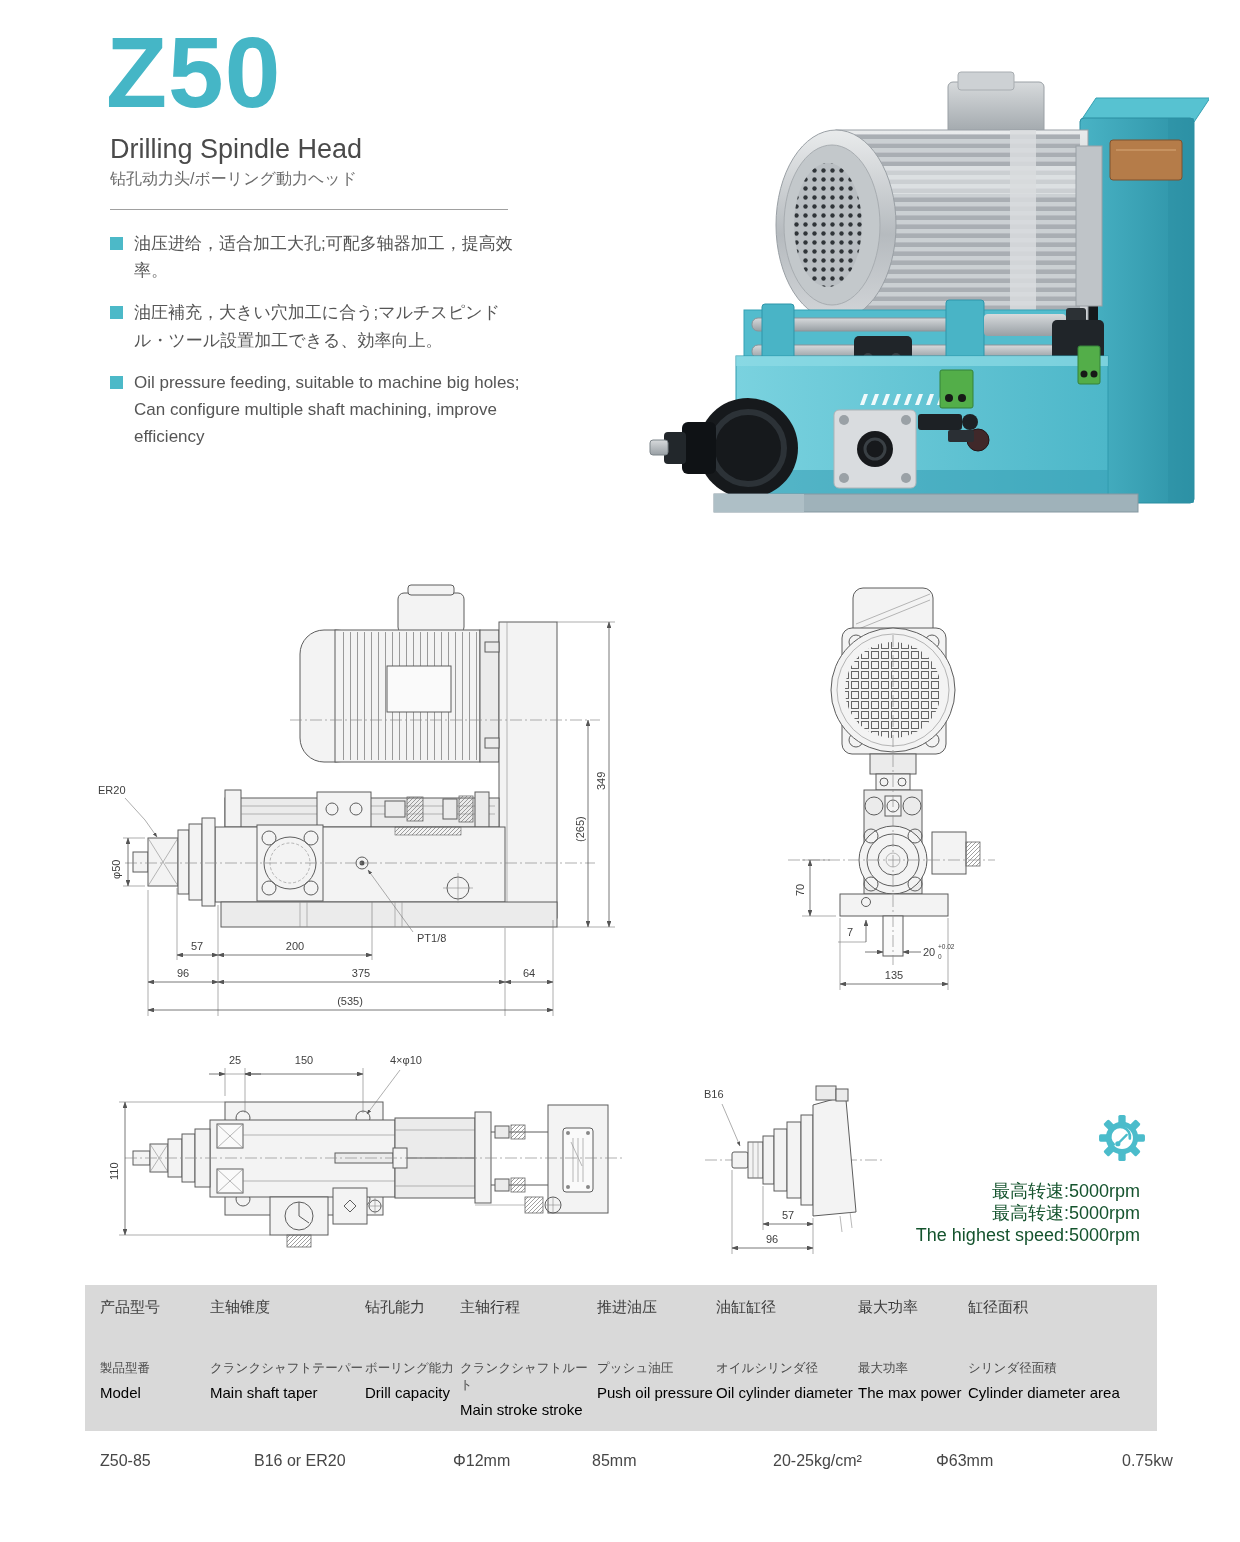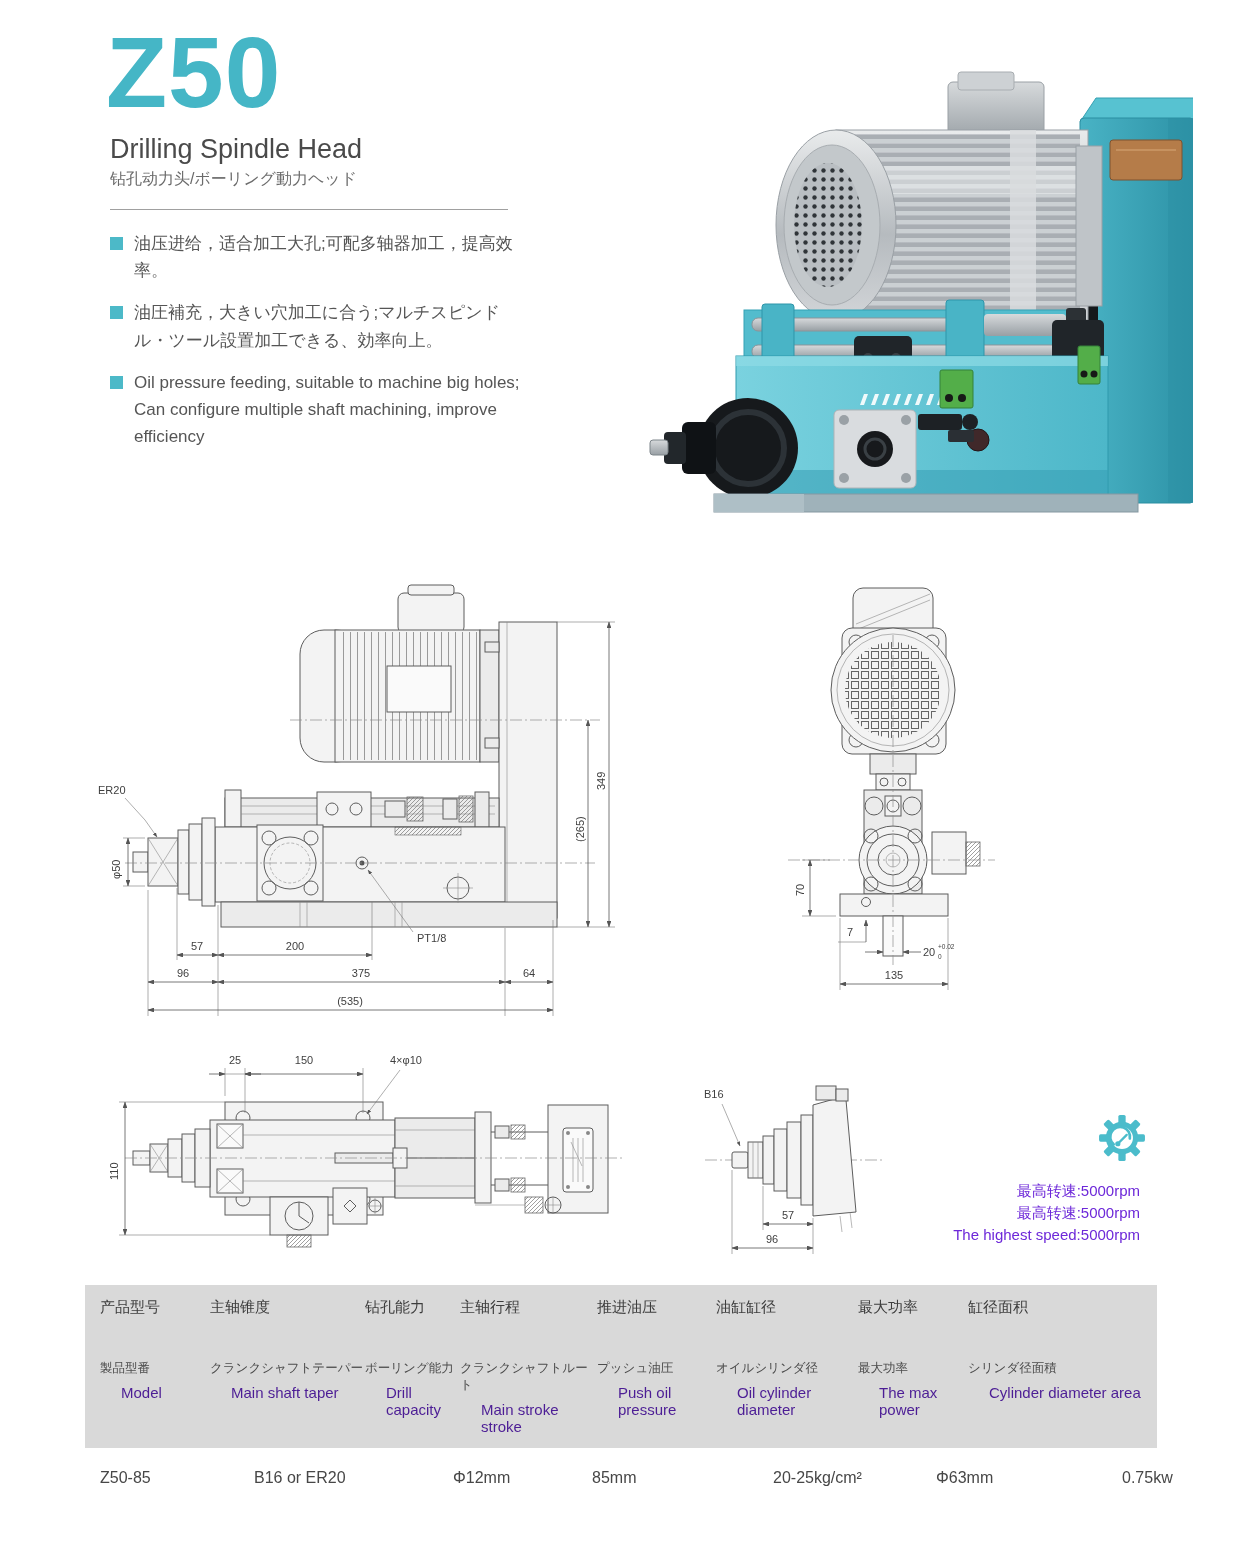--- a/index.html
+++ b/index.html
@@ -1,17 +1,17 @@
 <!DOCTYPE html>
 <html><head>
 <meta charset="utf-8">
 <style>
   html,body{margin:0;padding:0;background:#ffffff;}
   .page{position:relative;width:1193px;height:1542px;background:#fff;overflow:hidden;
-        font-family:"Liberation Sans","DejaVu Sans",sans-serif;color:#444;}
+        font-family:"Liberation Sans","DejaVu Sans",sans-serif;color:#444;padding-left:16px;}
   
   .model-title{position:absolute;left:106px;top:22px;font-size:100px;font-weight:bold;
                color:#45b6c6;line-height:1;letter-spacing:1px;}
   .product-title{position:absolute;left:110px;top:134px;font-size:27px;font-weight:normal;color:#4a4a4a;}
   .product-subtitle{position:absolute;left:110px;top:169px;font-size:16px;color:#6b6b6b;}
   .divider{position:absolute;left:110px;top:209px;width:398px;height:1px;background:#a0a0a0;}
   
   .features{position:absolute;left:110px;top:230px;width:420px;}
   .feature{display:flex;gap:11px;margin-bottom:15px;font-size:17px;color:#555;line-height:1.6;}
   .bullet{width:13px;height:13px;background:#4cb9c8;margin-top:7px;flex:none;}
@@ -23,29 +23,29 @@
   .white{fill:#fafafa;stroke:#5d5d5d;stroke-width:1;}
   .ln{fill:none;stroke:#5d5d5d;stroke-width:1;}
   .thin{fill:none;stroke:#8a8a8a;stroke-width:.6;}
   .cl{fill:none;stroke:#8c8c8c;stroke-width:.7;stroke-dasharray:12 3 2 3;}
   .dim{fill:none;stroke:#555;stroke-width:.8;}
   .ext{fill:none;stroke:#777;stroke-width:.6;}
   .dtxt{font:11px "Liberation Sans",sans-serif;fill:#3f3f3f;}
   .dtxts{font:6.5px "Liberation Sans",sans-serif;fill:#3f3f3f;}
   
   .speed{position:absolute;left:840px;top:1180px;width:300px;text-align:right;
-         font-size:15px;color:#6d28d9;line-height:22px;}
+         font-size:18px;color:#14532d;line-height:22px;}
   .gear{position:absolute;left:1098px;top:1114px;}
   
   .spec-table{position:absolute;left:85px;top:1285px;width:1072px;}
   .spec-header{display:grid;grid-template-columns:110px 155px 95px 137px 119px 142px 110px 1fr;
                background:#d9d9d9;padding:13px 0 13px 15px;}
   .h-zh{font-size:15px;color:#3d3d3d;margin-bottom:7px;}
   .h-ja{font-size:12.5px;color:#4c4c4c;margin-bottom:7px;margin-top:43px;}
-  .h-en{font-size:15px;color:#4c1d95;margin-left:21px;}
+  .h-en{font-size:15px;color:#000000;}
   .spec-row{display:grid;grid-template-columns:110px 155px 95px 137px 119px 142px 110px 1fr;
             padding:21px 0 19px 15px;border-bottom:2px solid #cfcfcf;font-size:16px;color:#474747;gap:44px;}
 </style>
 </head>
 <body>
 
 <div class="page">
 
   <div class="model-title">Z50</div>
   <div class="product-title">Drilling Spindle Head</div>

